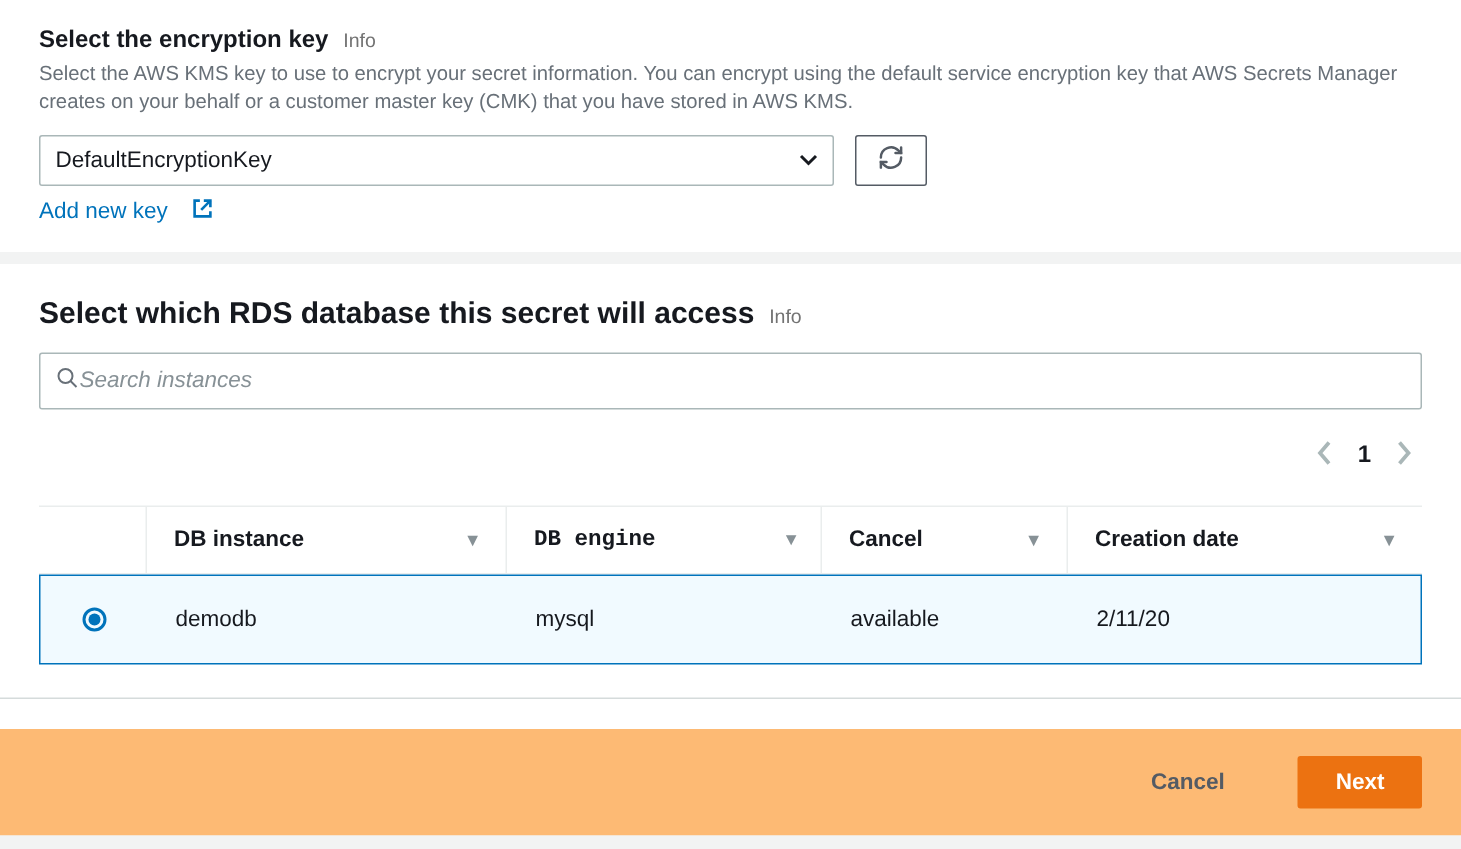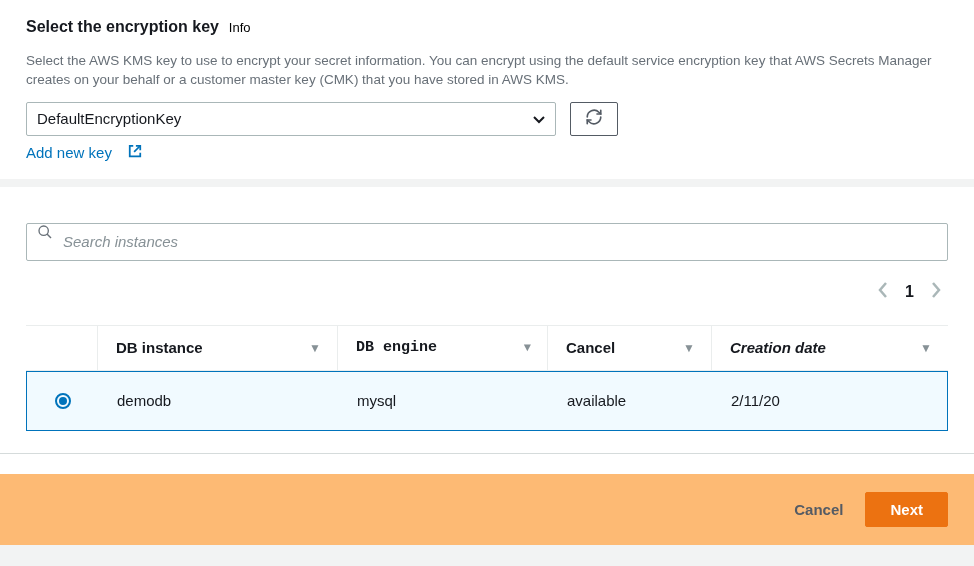--- a/index.html
+++ b/index.html
@@ -20,30 +20,30 @@
   color: #16191f;
   display: inline;
 }
 .section-title-lg {
   font-size: 20px;
   font-weight: 700;
   color: #16191f;
   display: inline;
 }
 .info-link {
-  color: #000000;
+  color: #737373;
   font-size: 13px;
   font-weight: 400;
   margin-left: 6px;
   cursor: pointer;
 }
 .desc {
   color: #687078;
   font-size: 13.5px;
-  margin-top: 16px;
+  margin-top: 4px;
   line-height: 1.4;
 }
 .select-row {
   display: flex;
   gap: 14px;
   margin-top: 12px;
   align-items: center;
 }
 .select-box {
   width: 530px;
@@ -87,22 +87,22 @@
 }
 .db-section {
   padding-top: 22px;
 }
 .search-box {
   margin-top: 14px;
   border: 1px solid #aab7b8;
   border-radius: 2px;
   height: 38px;
   display: flex;
+  align-items: center;
   padding: 0 10px;
-  gap: 10px;
 }
 .search-input {
   border: none;
   outline: none;
   font-size: 15px;
   flex: 1;
   font-style: italic;
   color: #687078;
 }
 .search-input::placeholder {
@@ -136,21 +136,21 @@
   height: 46px;
   border-top: 1px solid #eaeded;
   border-bottom: 1px solid #eaeded;
   margin-top: 20px;
 }
 .col-radio { width: 72px; border-right: 1px solid #eaeded; height: 100%; }
 .col { border-right: 1px solid #eaeded; height: 100%; display: flex; align-items: center; justify-content: space-between; padding: 0 16px 0 18px; font-weight: 700; font-size: 15px; cursor: pointer; }
 .col-db { width: 240px; }
 .col-engine { width: 210px; font-family: Liberation Mono, monospace; }
 .col-status { width: 164px; }
-.col-date { flex: 1; border-right: none; font-style: italic; }
+.col-date { flex: 1; border-right: none; }
 .sort-caret { color: #879196; font-size: 12px; }
 .table-row {
   display: flex;
   align-items: center;
   height: 60px;
   background: #f1faff;
   border: 1px solid #0073bb;
   font-size: 15px;
   color: #16191f;
 }
@@ -183,20 +183,21 @@
 }
 .next-btn {
   background: #ec7211;
   border: 1px solid #ec7211;
   color: #fff;
   font-size: 15px;
   font-weight: 700;
   padding: 8px 24px;
   border-radius: 2px;
   cursor: pointer;
+  margin-left: 27px;
 }
 .footer-divider {
   height: 1px;
   background: #d5dbdb;
   margin: 22px -26px 0 -26px;
 }
 </style>
 </head>
 <body>
 
@@ -237,20 +238,24 @@
           <path d="M9 2h5v5"></path>
           <path d="M14 2L7 9"></path>
         </svg>
       </span>
     </span>
   </div>
 
   <div class="gap"></div>
 
   <div class="db-section">
+    <div>
+      <span class="section-title-lg">Select which RDS database this secret will access</span>
+      <span class="info-link">Info</span>
+    </div>
 
     <div class="search-box">
       <span>
         <svg width="16" height="16" viewBox="0 0 24 24" fill="none" stroke="#687078" stroke-width="2">
           <circle cx="10" cy="10" r="7"></circle>
           <path d="M21 21l-6-6"></path>
         </svg>
       </span>
       <input class="search-input" type="text" placeholder="Search instances" style="">
     </div>

